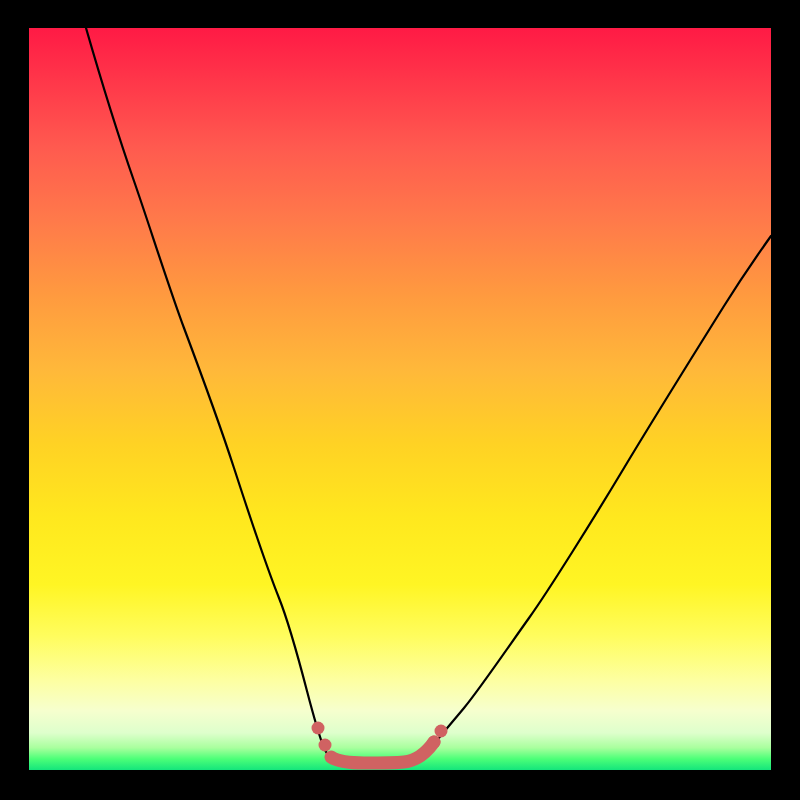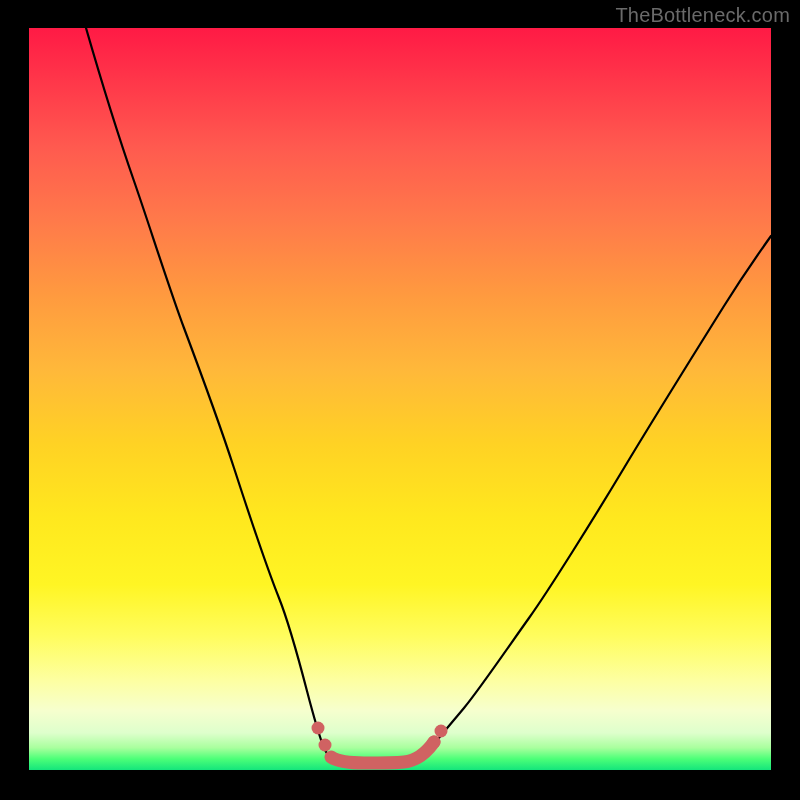--- a/index.html
+++ b/index.html
@@ -111,14 +111,13 @@
            C 350 735, 366 735, 375 734
            C 385 733, 395 728, 405 714"></path>
 
       <circle class="marker" cx="289" cy="700" r="6.5"></circle>
       <circle class="marker" cx="296" cy="717" r="6.5"></circle>
       <circle class="marker" cx="412" cy="703" r="6.5"></circle>
       <circle class="marker" cx="405" cy="714" r="6.5"></circle>
     </svg>
   </div>
 
-  <div class="watermark">TheBottleneck.com</div>
 </div>
 
 </body></html>

